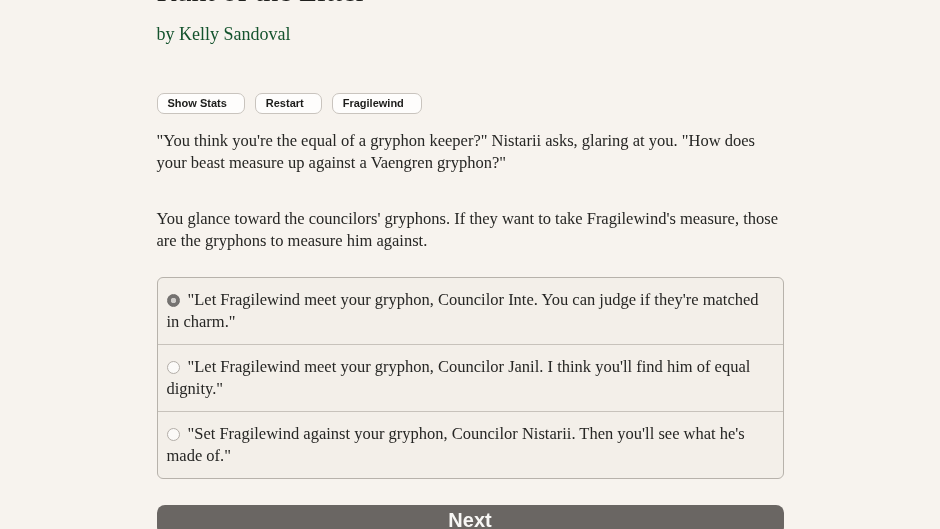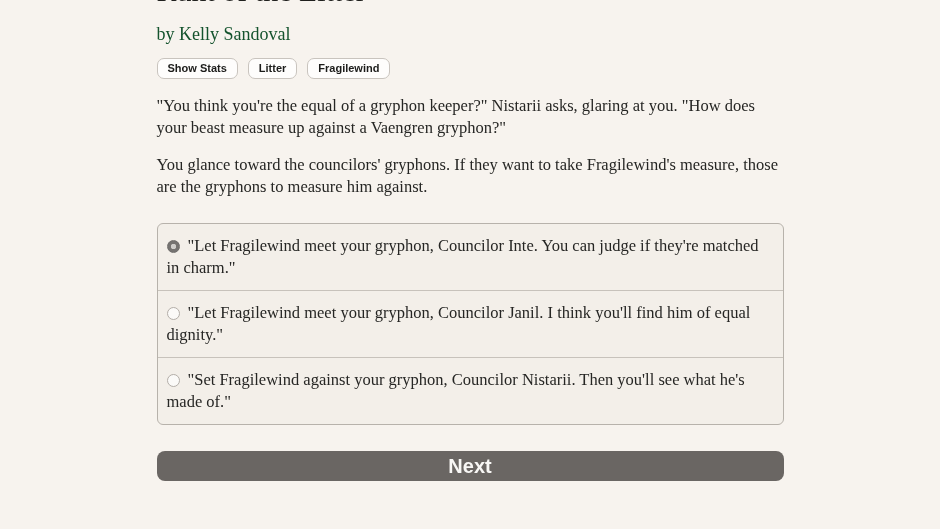--- a/index.html
+++ b/index.html
@@ -35,32 +35,33 @@
     gap: 10px;
   }
   .toolbar button {
     font-family: "Liberation Sans", sans-serif;
     font-size: 11px;
     font-weight: 700;
     color: #1c1c1a;
     background: #fefdfc;
     border: 1px solid #c9c4be;
     border-radius: 7px;
-    padding: 3px 10px 4px 10px;
+    padding: 3px 17px 4px 10px;
     cursor: pointer;
     line-height: 12px;
+    margin-top: 35px;
   }
   .story p {
     font-size: 16.5px;
     line-height: 22px;
     margin: 16px 0 0 0;
     color: #262624;
   }
   .story p + p {
-    margin-top: 15px;
+    margin-top: 34px;
   }
   .choice-box {
     margin-top: 25px;
     background: #f3efe9;
     border: 1px solid #b7b2ab;
     border-radius: 6px;
     overflow: hidden;
   }
   .choice-row {
     display: block;
@@ -107,21 +108,21 @@
 <body>
 
 <div class="content">
 
   <h1 class="game-title">Runt of the Litter</h1>
 
   <p class="byline">by Kelly Sandoval</p>
 
   <div class="toolbar">
     <button>Show Stats</button>
-    <button>Litter</button>
+    <button>Restart</button>
     <button>Fragilewind</button>
   </div>
 
   <div class="story">
     <p>"You think you're the equal of a gryphon keeper?" Nistarii asks, glaring at you. "How does your beast measure up against a Vaengren gryphon?"</p>
     <p>You glance toward the councilors' gryphons. If they want to take Fragilewind's measure, those are the gryphons to measure him against.</p>
   </div>
 
   <div class="choice-box">
     <label class="choice-row selected">

